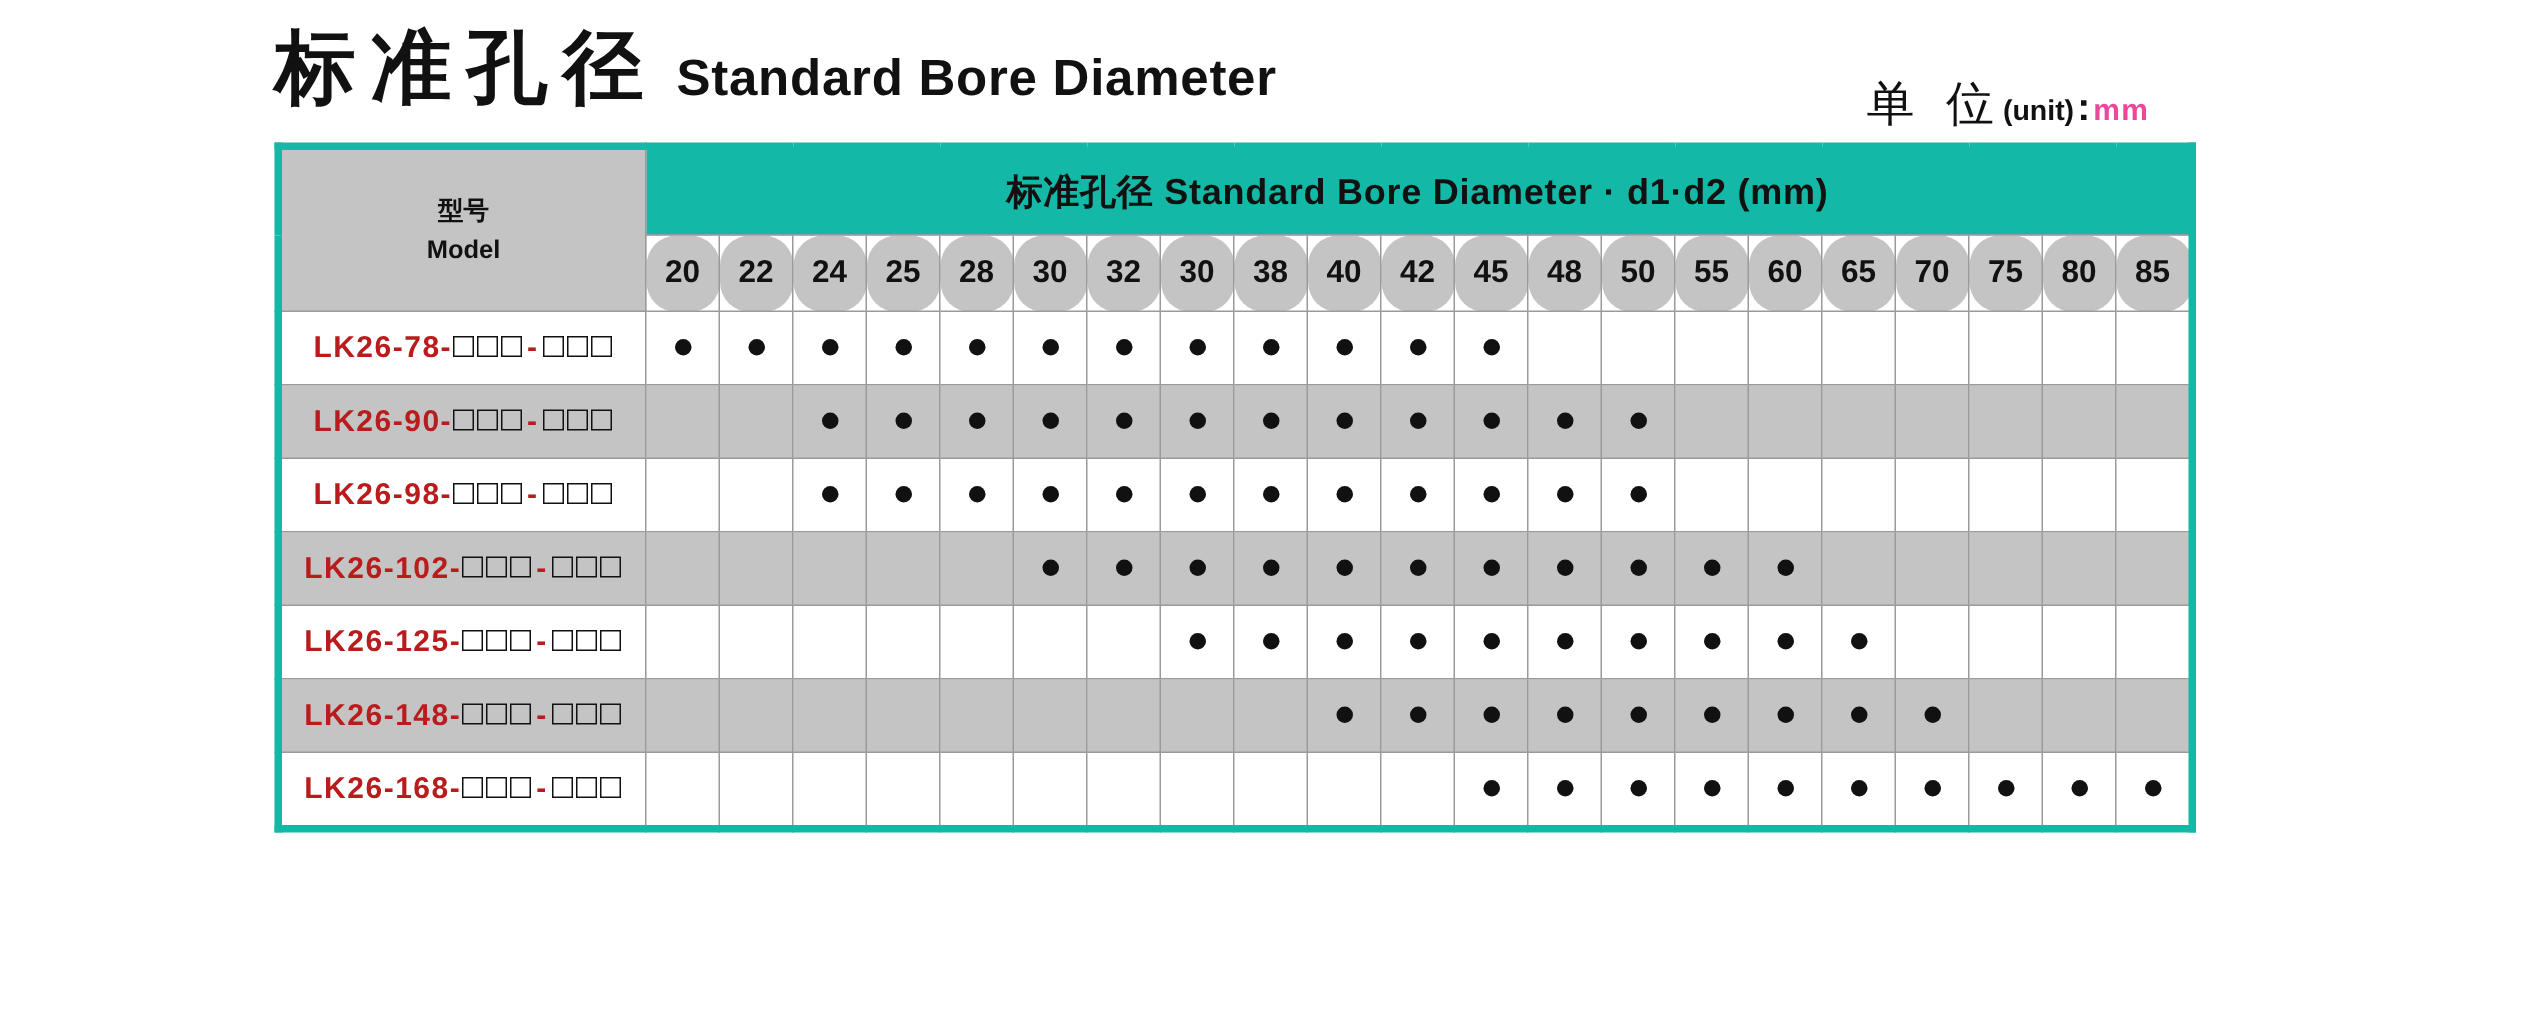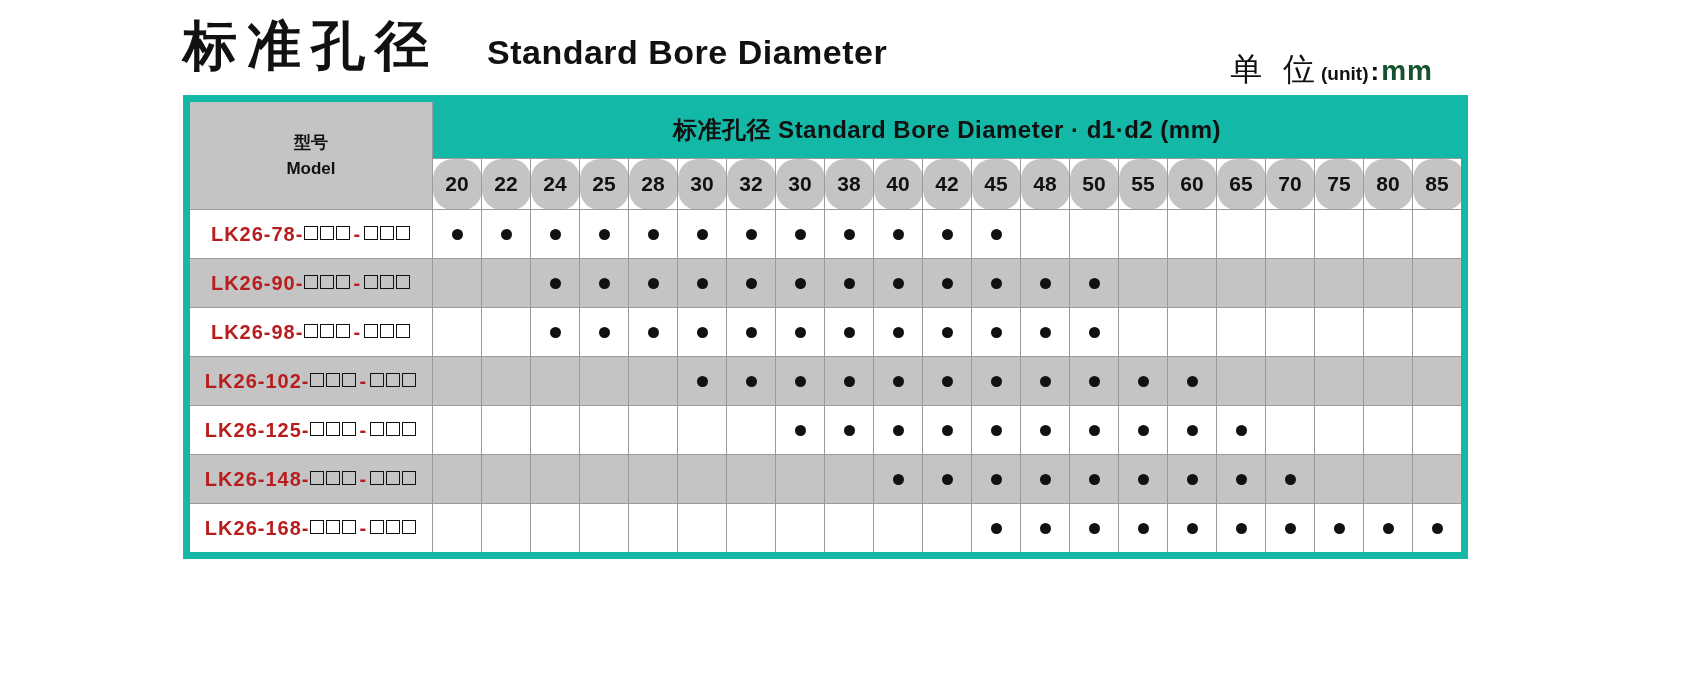--- a/index.html
+++ b/index.html
@@ -22,21 +22,20 @@
 
   
   .title-row {
     position: absolute;
     left: 183px;
     top: 18px;
     width: 1250px;
     height: 70px;
     display: flex;
     align-items: baseline;
-    gap: 36px;
   }
   .title-cn {
     font-size: 54px;
     font-weight: bold;
     letter-spacing: 10px;
     line-height: 1;
     color: #111;
   }
   .title-en {
     font-size: 34px;
@@ -64,36 +63,36 @@
     font-weight: bold;
     color: #111;
   }
   .unit-colon {
     font-size: 26px;
     font-weight: bold;
     color: #111;
     padding: 0 2px;
   }
   .unit-mm {
-    font-size: 28px;
+    font-size: 20px;
     font-weight: bold;
     letter-spacing: 1px;
-    color: #14532d;
+    color: #ec4899;
   }
 
   
   .table-wrap {
     position: absolute;
     left: 183px;
     top: 95px;
   }
   table.bore {
     border-collapse: collapse;
     table-layout: fixed;
-    border: 7px solid #14b8a6;
+    border: 5px solid #14b8a6;
   }
   table.bore td, table.bore th {
     border: 1px solid #9a9a9a;
     padding: 0;
     text-align: center;
     vertical-align: middle;
     font-weight: bold;
   }
   .model-head {
     width: 242px;

